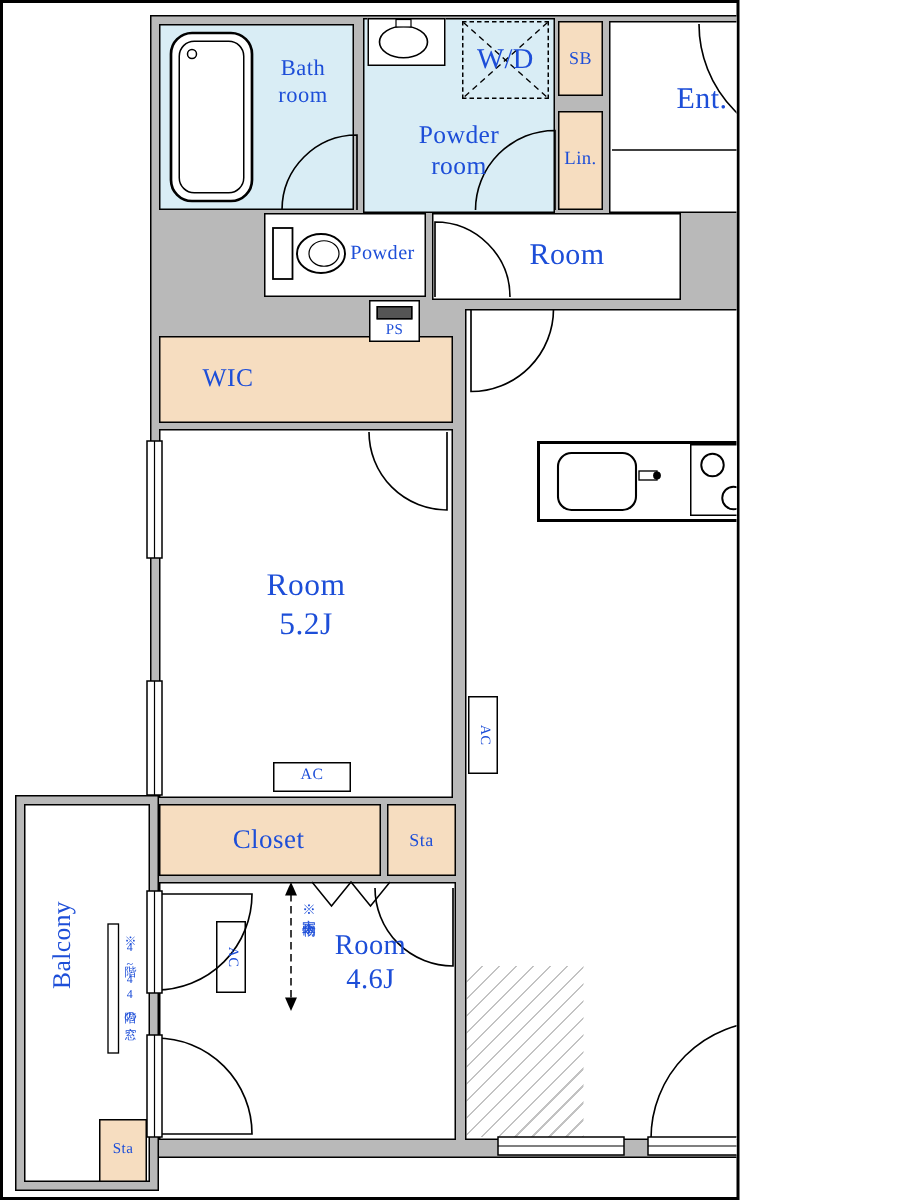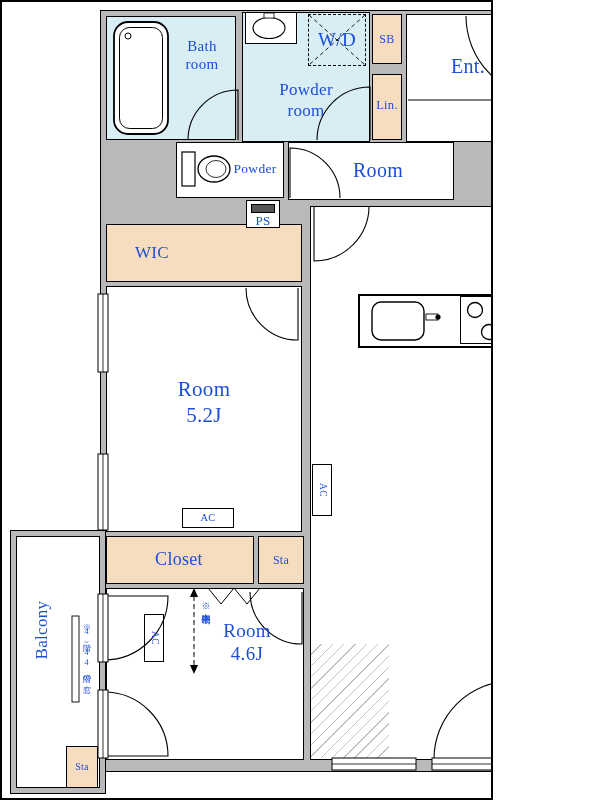--- a/index.html
+++ b/index.html
@@ -143,21 +143,21 @@
 room</div>
   <div class="lbl" style="left:304px;top:99px;font-size:17px">Powder
 room</div>
   <div class="lbl" style="left:335px;top:38px;font-size:19px">W/D</div>
   <div class="lbl" style="left:385px;top:37px;font-size:12px">SB</div>
   <div class="lbl" style="left:385px;top:104px;font-size:12.5px">Lin.</div>
   <div class="lbl" style="left:466px;top:64px;font-size:20px">Ent.</div>
   <div class="lbl" style="left:376px;top:168px;font-size:20px">Room</div>
   <div class="lbl" style="left:253px;top:167px;font-size:13.5px">Powder</div>
   <div class="lbl" style="left:552px;top:211px;font-size:11px">MB</div>
-  <div class="lbl" style="left:261px;top:219px;font-size:13px">PS</div>
+  <div class="lbl" style="left:261px;top:219px;font-size:10px">PS</div>
   <div class="lbl" style="left:150px;top:251px;font-size:17px">WIC</div>
   <div class="lbl" style="left:202px;top:401px;font-size:21px">Room
 5.2J</div>
   <div class="lbl" style="left:562px;top:317px;font-size:15px">R</div>
   <div class="lbl" style="left:206px;top:516px;font-size:10.5px">AC</div>
   <div class="lbl rotcw" style="left:320px;top:488px;font-size:9.5px">AC</div>
   <div class="lbl rotcw" style="left:152px;top:636px;font-size:9.5px">AC</div>
   <div class="lbl" style="left:177px;top:558px;font-size:18px">Closet</div>
   <div class="lbl" style="left:279px;top:558px;font-size:12px">Sta</div>
   <div class="lbl" style="left:245px;top:640px;font-size:19px">Room

